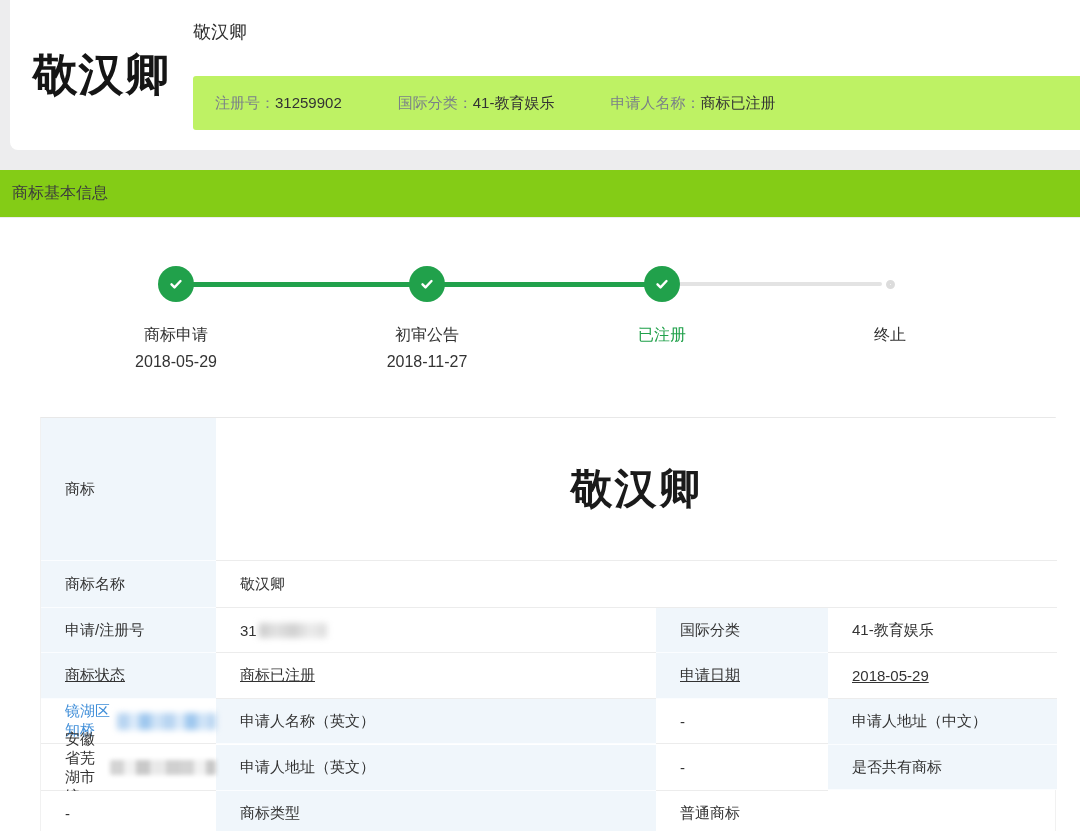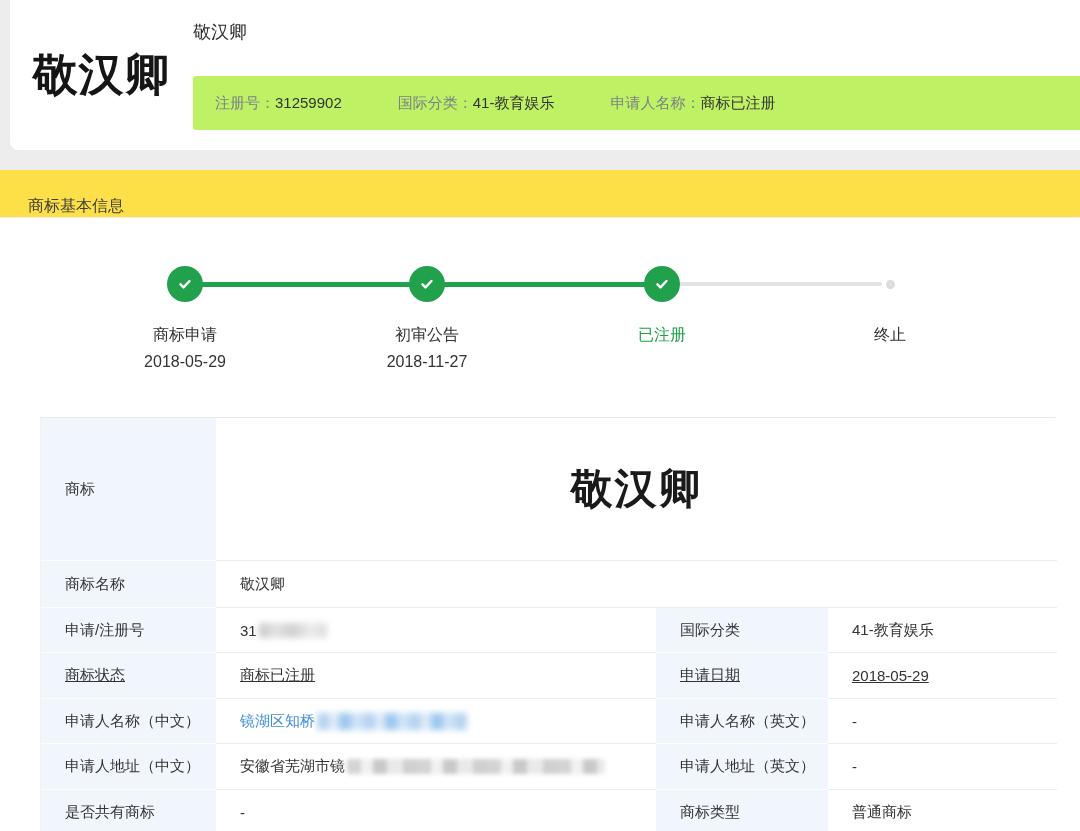--- a/index.html
+++ b/index.html
@@ -14,22 +14,22 @@
   .top-right { flex:1; padding-top:18px; }
   .tm-title { font-size:18px; color:#2e2e2e; line-height:28px; }
   .info-bar { margin-top:30px; height:54px; background:#bef264; border-radius:3px 0 0 3px;
     display:flex; align-items:center; padding-left:22px; gap:56px; }
   .info-item { font-size:15px; white-space:nowrap; }
   .info-item .lbl { color:#7a8088; }
   .info-item .val { color:#333; }
 
   
   .section { background:#fff; }
-  .section-head { height:48px; background:#fde047; border-bottom:1px solid #ededee;
-    display:flex; align-items:flex-end; padding-left:28px; }
+  .section-head { height:48px; background:#84cc16; border-bottom:1px solid #ededee;
+    display:flex; align-items:center; padding-left:12px; }
   .section-title { font-size:16px; color:#3d3d3d; }
 
   
   .timeline { position:relative; height:199px; }
   .seg { position:absolute; top:64px; height:5px; border-radius:3px; z-index:0; }
   .seg.green { background:#21a14b; }
   .seg.gray  { background:#e3e3e3; height:4px; top:64px; }
   .step { position:absolute; top:48px; width:170px; margin-left:-85px; text-align:center; z-index:1; }
   .dotbox { height:36px; display:flex; align-items:center; justify-content:center; }
   .dot-done { width:36px; height:36px; border-radius:50%; background:#21a14b;
@@ -98,21 +98,21 @@
 <div class="section">
   <div class="section-head">
     <div class="section-title">商标基本信息</div>
   </div>
 
   <div class="timeline">
     <div class="seg green" style="left:191px;width:236px;"></div>
     <div class="seg green" style="left:427px;width:235px;"></div>
     <div class="seg gray" style="left:662px;width:220px;"></div>
 
-    <div class="step" style="left:185px;">
+    <div class="step" style="left:176px;">
       <div class="dotbox">
           <div class="dot-done">
         <svg viewBox="0 0 24 24" width="18" height="18">
               <path d="M6 12.5l4 4 8-8.5" stroke="#fff" stroke-width="3.2" fill="none" stroke-linecap="round" stroke-linejoin="round"></path>
             </svg>
       </div>
         </div>
       <div class="step-label">商标申请</div>
       <div class="step-date">2018-05-29</div>
     </div>
@@ -164,21 +164,20 @@
         <span class="censor censor-reg"></span>
     </div>
     <div class="cell lab r3">国际分类</div>
     <div class="cell r3">41-教育娱乐</div>
 
     <div class="cell lab r4">商标状态</div>
     <div class="cell r4">商标已注册</div>
     <div class="cell lab r4">申请日期</div>
     <div class="cell r4">2018-05-29</div>
 
-    <div class="cell lab r5">申请人名称（中文）</div>
     <div class="cell r5">
       <a href="#" class="applicant-link"><span>镜湖区知桥</span></a>
         <span class="censor censor-link"></span>
     </div>
     <div class="cell lab r5">申请人名称（英文）</div>
     <div class="cell r5">-</div>
 
     <div class="cell lab r6">申请人地址（中文）</div>
     <div class="cell r6">
       <span>安徽省芜湖市镜</span>

